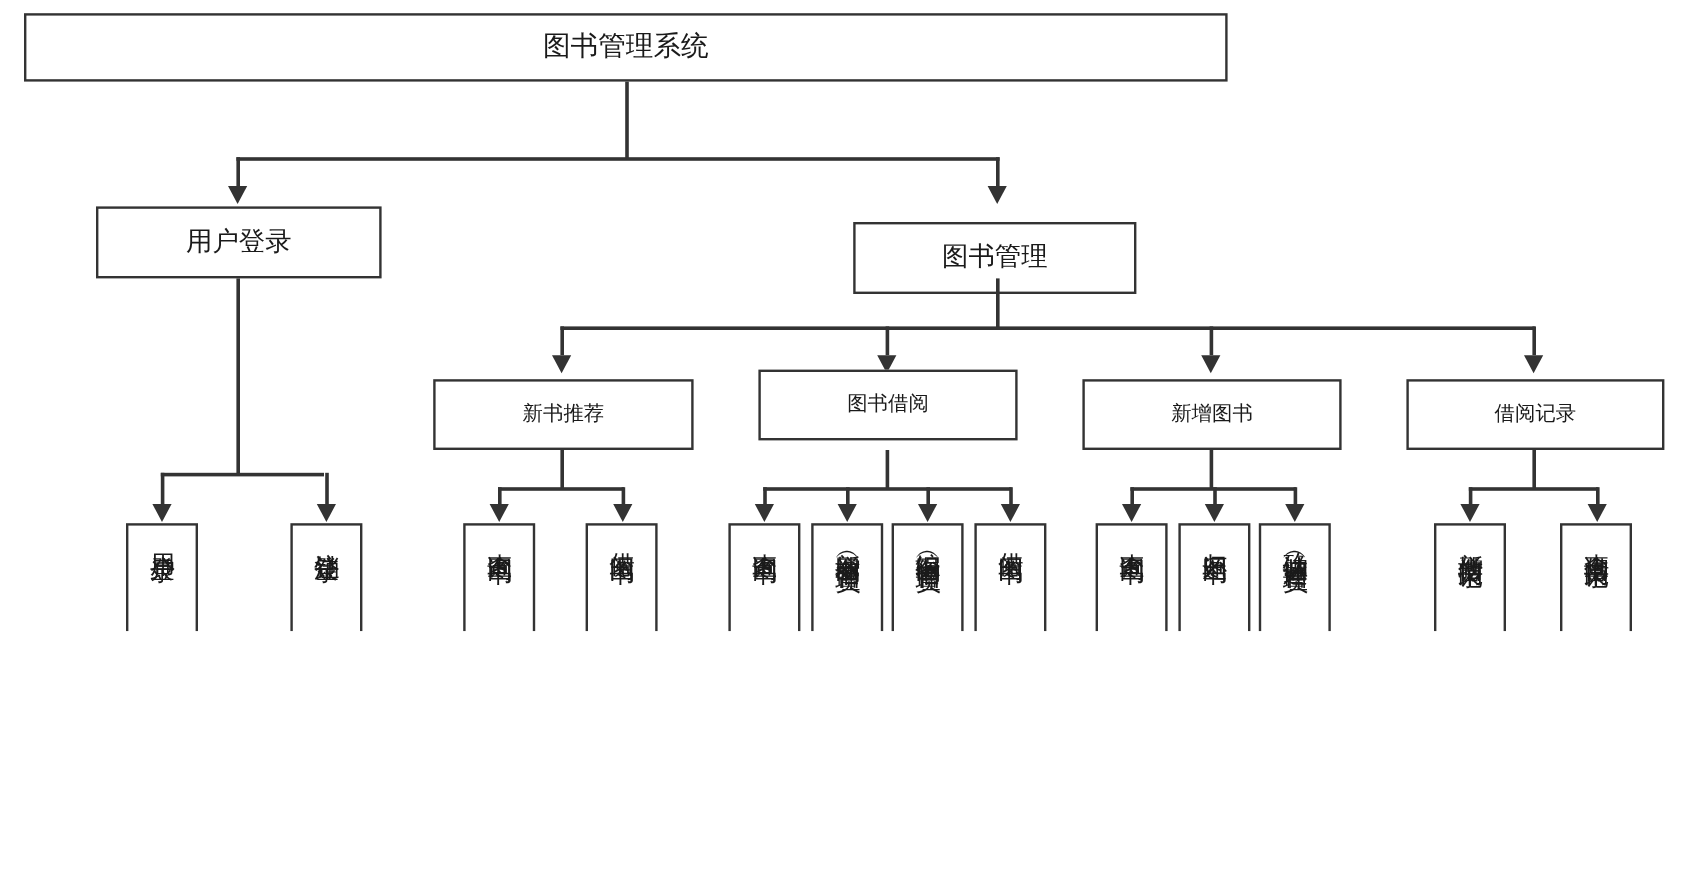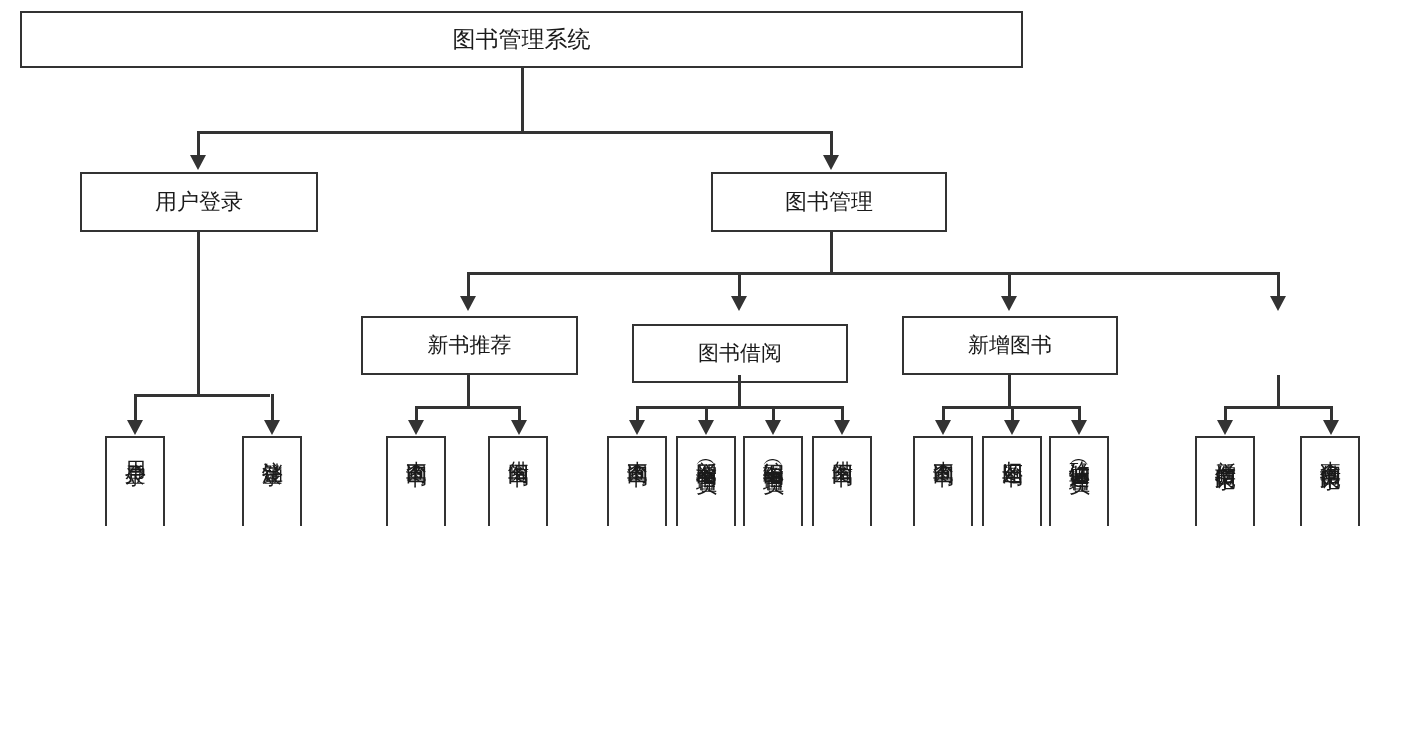--- a/index.html
+++ b/index.html
@@ -29,21 +29,21 @@
     color: #1a1a1a;
     line-height: 1.28;
   }
   .node.root {
     font-size: 23px;
   }
   .node.lvl1 {
     font-size: 22px;
   }
   .node.lvl2 {
-    font-size: 21px;
+    font-size: 17px;
     text-align: right;
   }
   
   .node.leaf {
     font-size: 21px;
     padding-top: 6px;
     align-items: flex-start;
     justify-content: center;
   }
   .node.leaf .vtext {
@@ -94,21 +94,21 @@
   <div class="conn h" style="left:197px; top:131px; width:636px;"></div>
 
   <div class="conn v" style="left:197px; top:131px; height:24px;"></div>
   <div class="arrow" style="left:190px; top:155px;"></div>
   <div class="conn v" style="left:830px; top:131px; height:24px;"></div>
   <div class="arrow" style="left:823px; top:155px;"></div>
 
   <div class="node lvl1" style="left:80px; top:172px; width:238px; height:60px;">
     <span>用户登录</span>
   </div>
-  <div class="node lvl1" style="left:711px; top:172px; width:236px; height:60px;">
+  <div class="node lvl1" style="left:711px; top:185px; width:236px; height:60px;">
     <span>图书管理</span>
   </div>
 
   <div class="conn v" style="left:197px; top:232px; height:163px;"></div>
   <div class="conn h" style="left:134px; top:394px; width:136px;"></div>
   <div class="conn v" style="left:134px; top:394px; height:27px;"></div>
   <div class="arrow" style="left:127px; top:420px;"></div>
   <div class="conn v" style="left:271px; top:394px; height:27px;"></div>
   <div class="arrow" style="left:264px; top:420px;"></div>
 
@@ -126,25 +126,28 @@
   <div class="conn v" style="left:738px; top:272px; height:24px;"></div>
   <div class="arrow" style="left:731px; top:296px;"></div>
   <div class="conn v" style="left:1008px; top:272px; height:24px;"></div>
   <div class="arrow" style="left:1001px; top:296px;"></div>
   <div class="conn v" style="left:1277px; top:272px; height:24px;"></div>
   <div class="arrow" style="left:1270px; top:296px;"></div>
 
   <div class="node lvl2" style="left:361px; top:316px; width:217px; height:59px;">
     <span>新书推荐</span>
   </div>
-  <div class="node lvl2" style="left:632px; top:324px; width:216px; height:59px;">
+  <div class="node lvl2" style="left:632px; top:308px; width:216px; height:59px;">
     <span>图书借阅</span>
   </div>
   <div class="node lvl2" style="left:902px; top:316px; width:216px; height:59px;">
     <span>新增图书</span>
+  </div>
+  <div class="node lvl2" style="left:1172px; top:316px; width:215px; height:59px;">
+    <span>借阅记录</span>
   </div>
 
   <div class="conn v" style="left:467px; top:375px; height:33px;"></div>
   <div class="conn h" style="left:415px; top:406px; width:105px;"></div>
   <div class="conn v" style="left:415px; top:406px; height:15px;"></div>
   <div class="arrow" style="left:408px; top:420px;"></div>
   <div class="conn v" style="left:518px; top:406px; height:15px;"></div>
   <div class="arrow" style="left:511px; top:420px;"></div>
 
   <div class="node leaf" style="left:386px; top:436px; width:60px; height:296px;">

